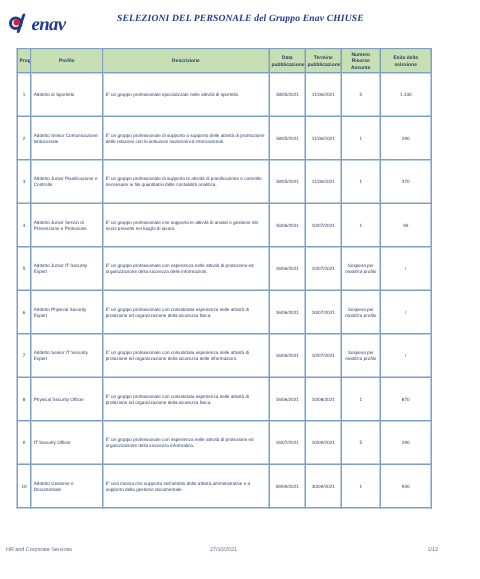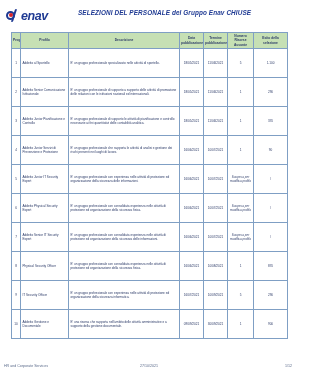--- a/index.html
+++ b/index.html
@@ -13,20 +13,21 @@
     font-family: "Liberation Sans", sans-serif;
     color: #2b3a67;
     overflow: hidden;
     position: relative;
   }
 
   
   .doc-header {
     position: relative;
     height: 30px;
+    font-family: Liberation Serif, serif;
   }
   .logo {
     position: absolute;
     left: 6px;
     top: 8px;
     display: flex;
     align-items: center;
     height: 16px;
   }
   .logo-mark {

